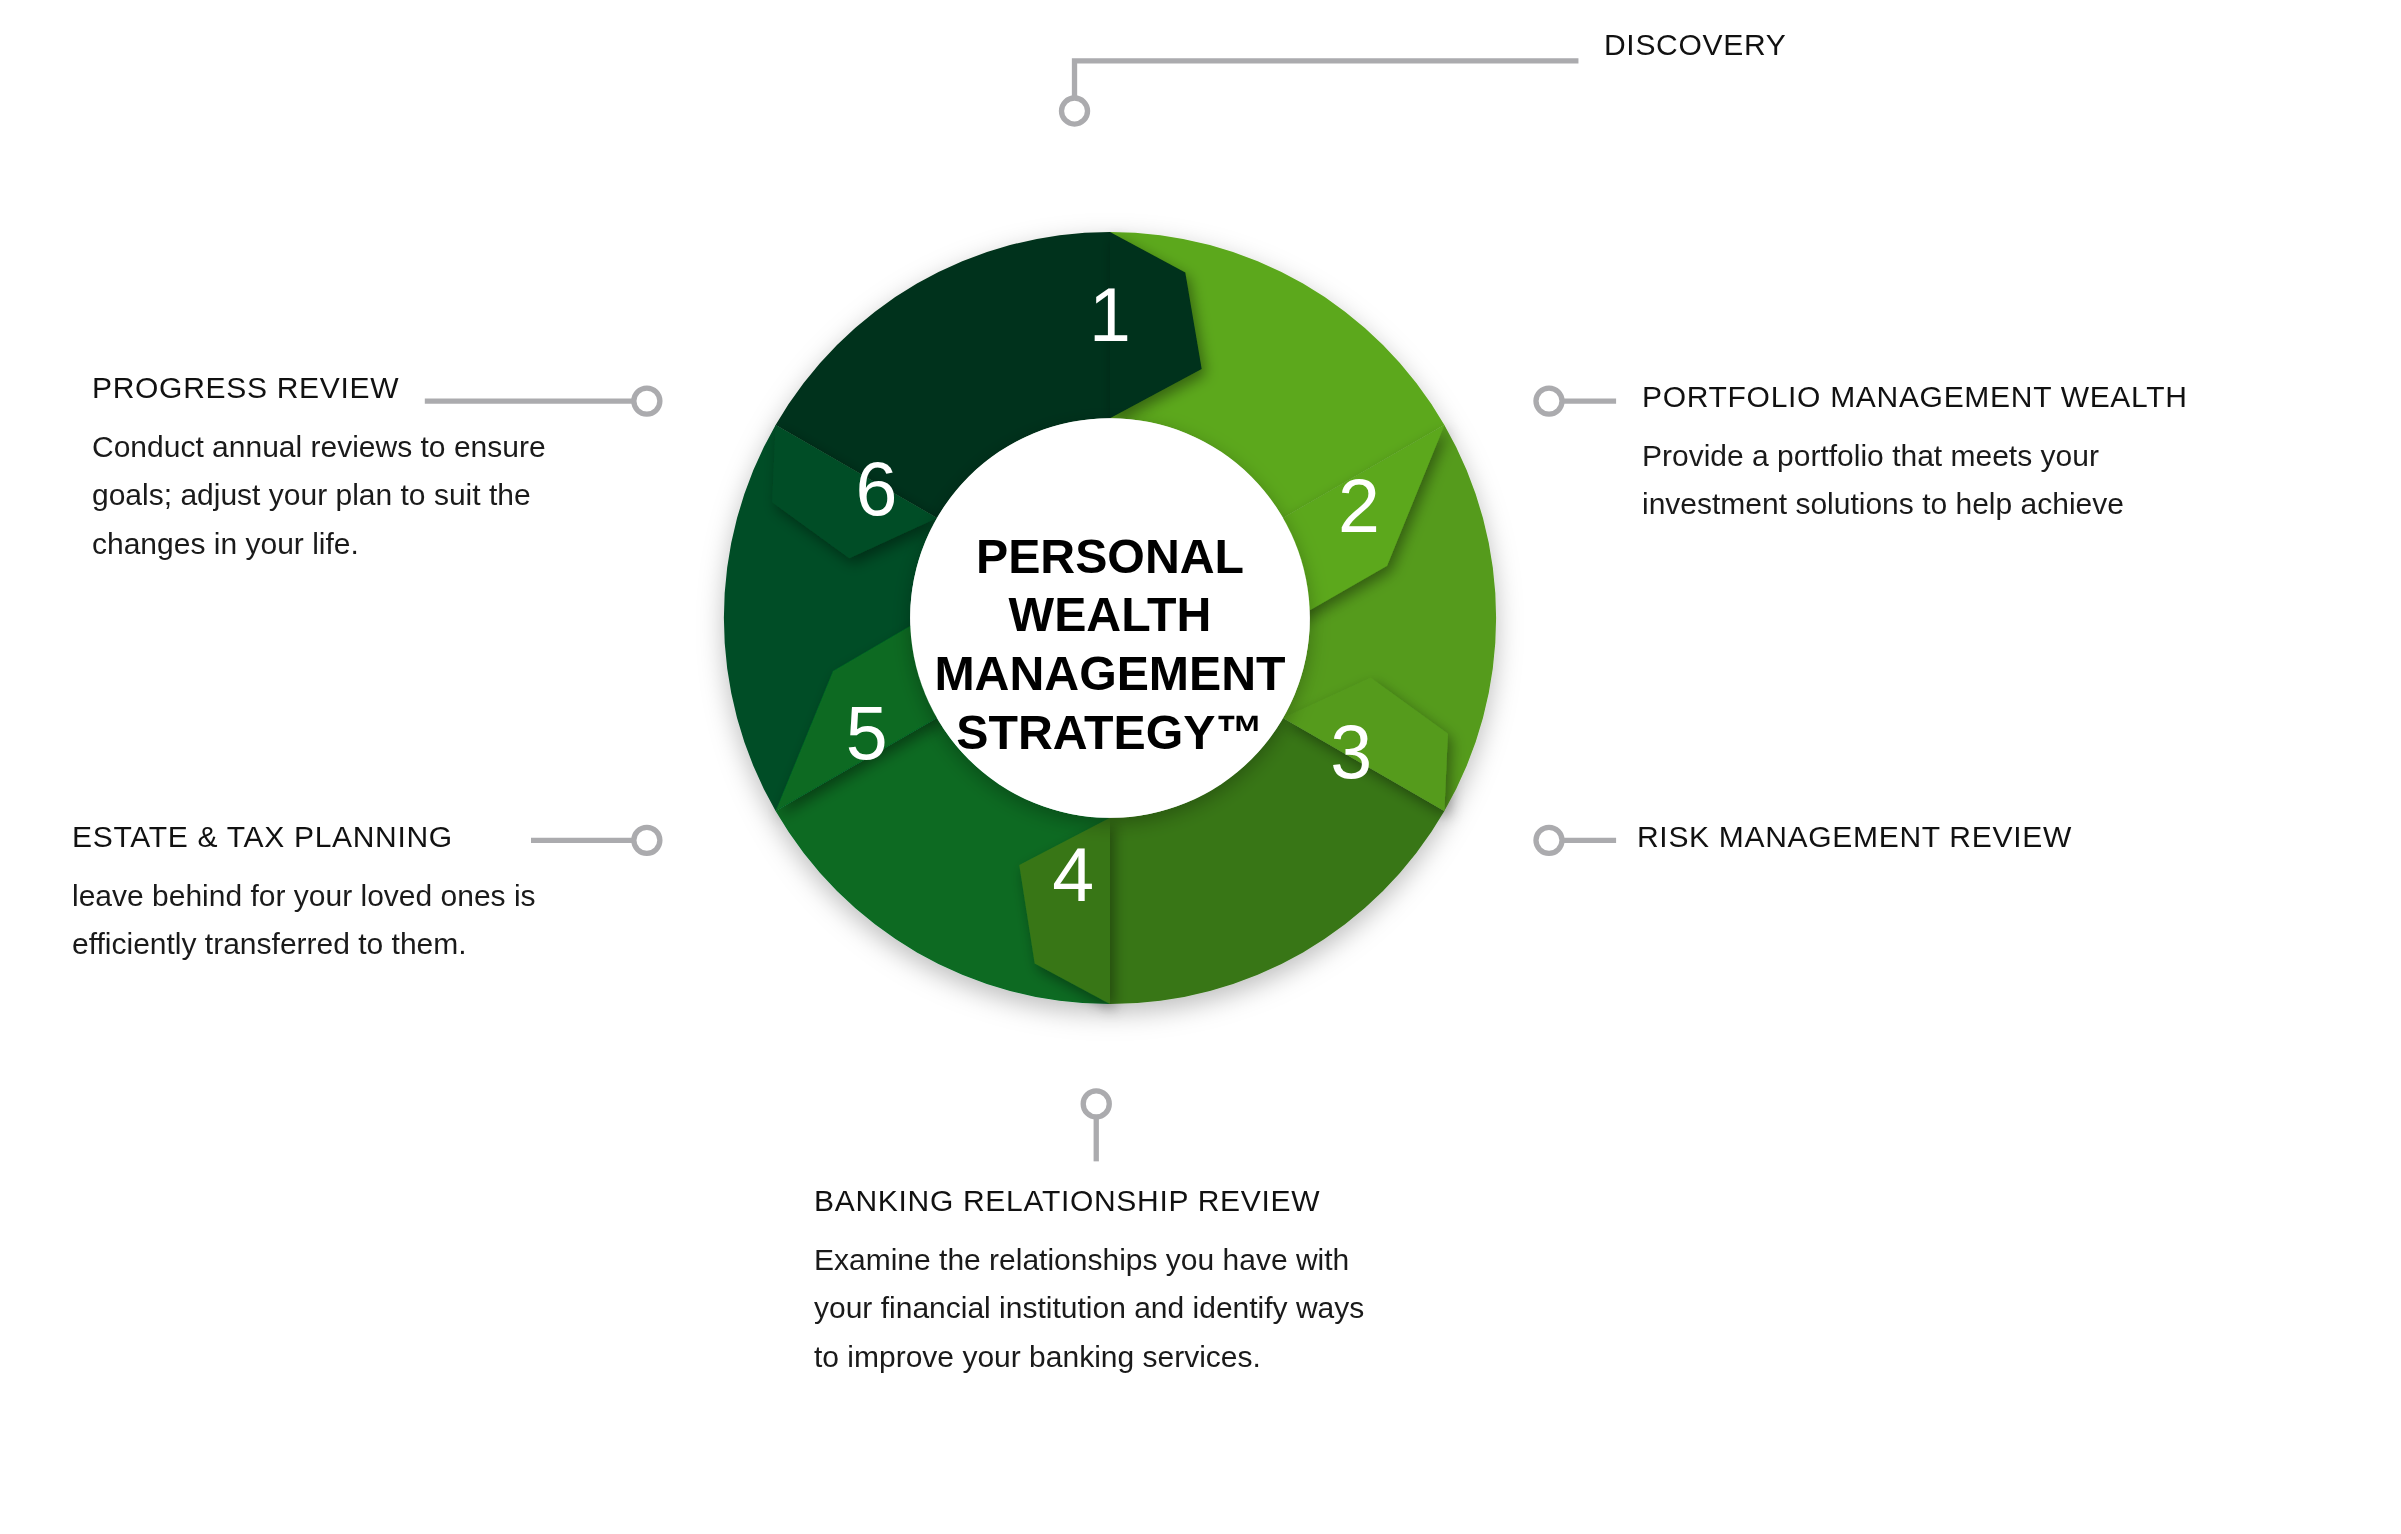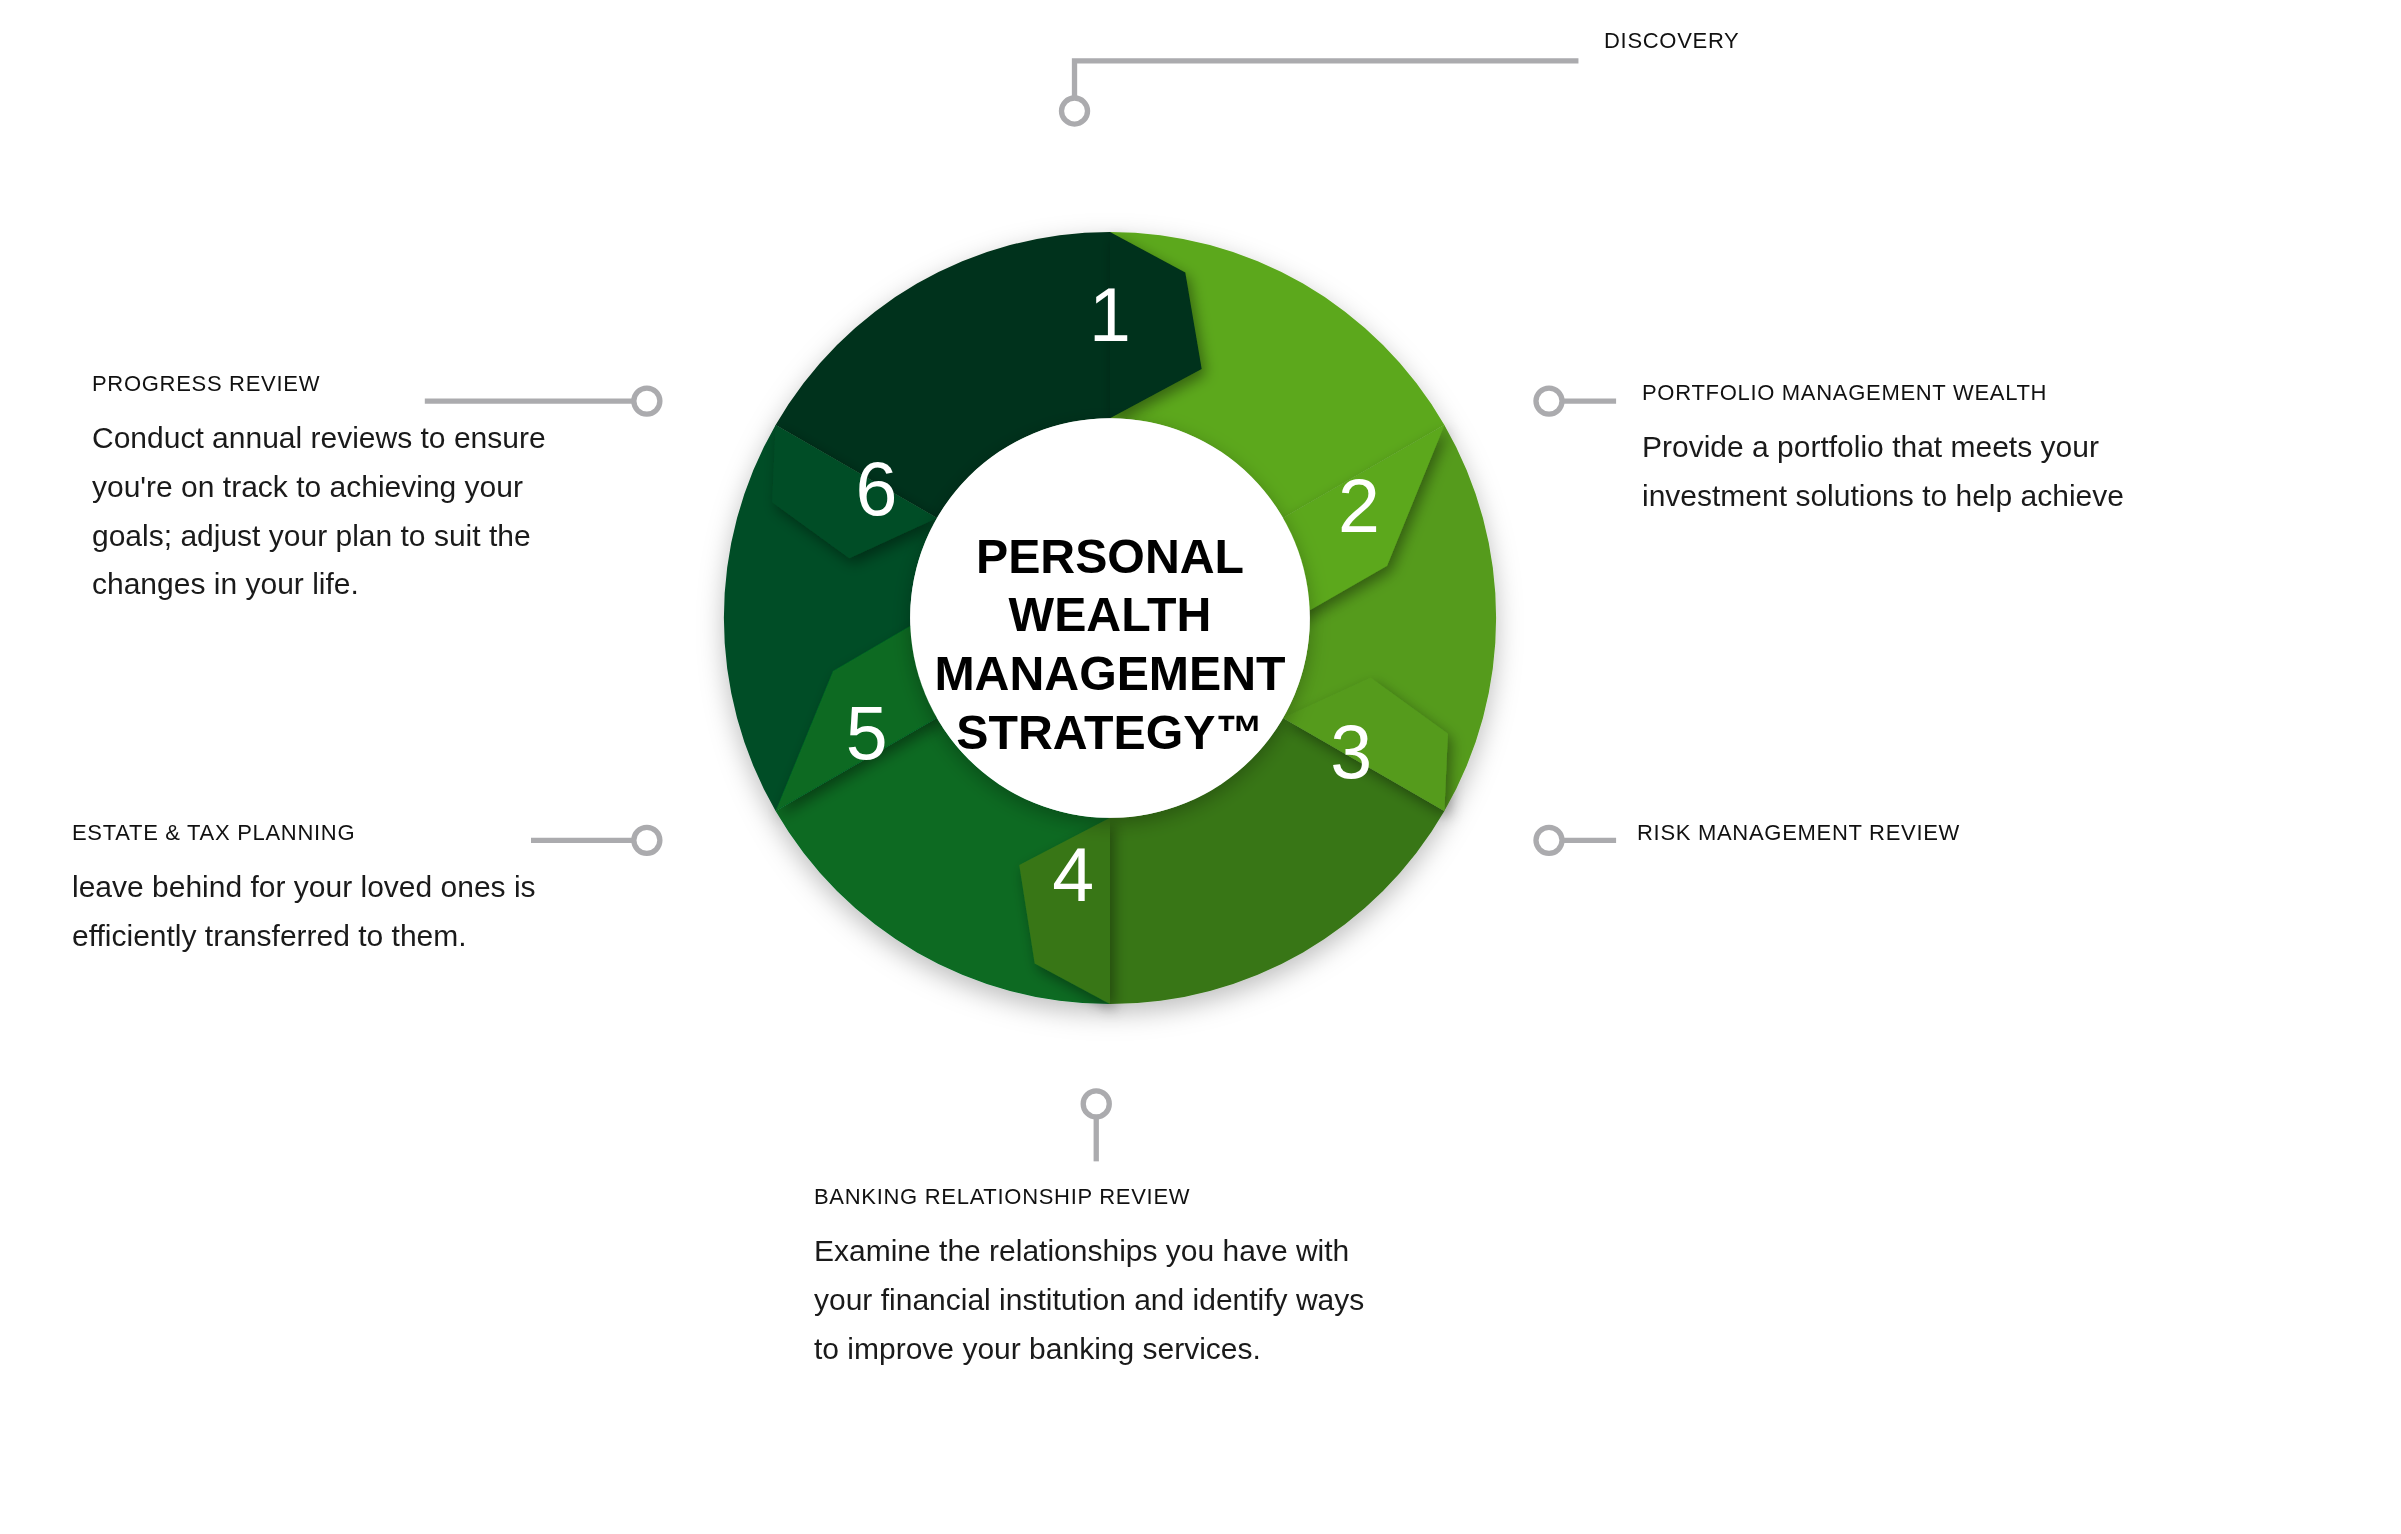--- a/index.html
+++ b/index.html
@@ -31,21 +31,21 @@
     top: 145px;
     width: 946px;
     height: 946px;
   }
 
   
   .callout {
     position: absolute;
   }
   .callout .co-title {
-    font-size: 22px;
+    font-size: 30px;
     letter-spacing: 0.7px;
     font-weight: 400;
     color: #111111;
     white-space: nowrap;
     line-height: 1.05;
   }
   .callout .co-body {
     font-size: 30px;
     font-weight: 400;
     color: #1a1a1a;
@@ -198,20 +198,19 @@
     <div class="co-body">
       <span class="ln">leave behind for your loved ones is</span>
       <span class="ln">efficiently transferred to them.</span>
     </div>
   </div>
 
   <div class="callout left" id="co-progress">
     <div class="co-title">PROGRESS  REVIEW</div>
     <div class="co-body">
       <span class="ln">Conduct annual reviews to ensure</span>
-      <span class="ln">you're on track to achieving your</span>
       <span class="ln">goals; adjust your plan to suit the</span>
       <span class="ln">changes in your life.</span>
     </div>
   </div>
 
 </div>
 
 
 </body></html>

